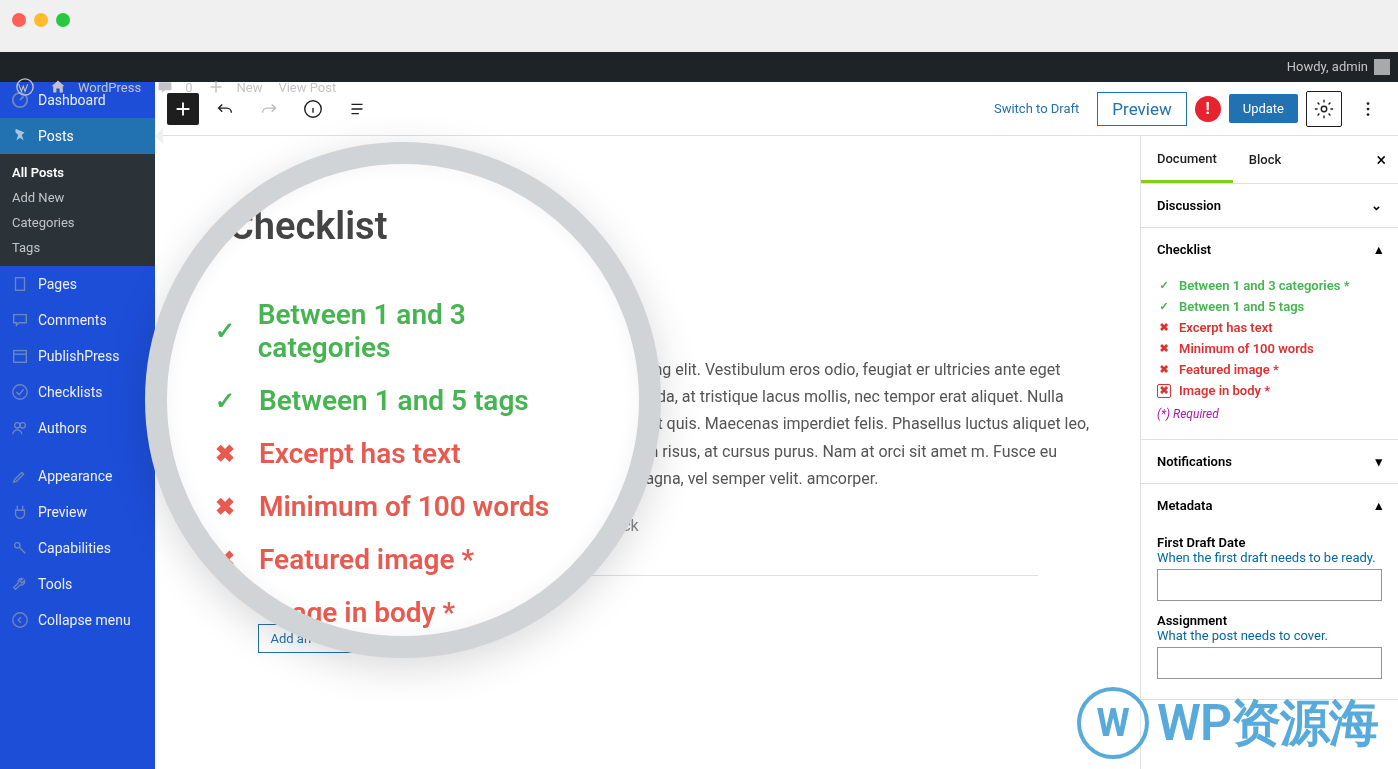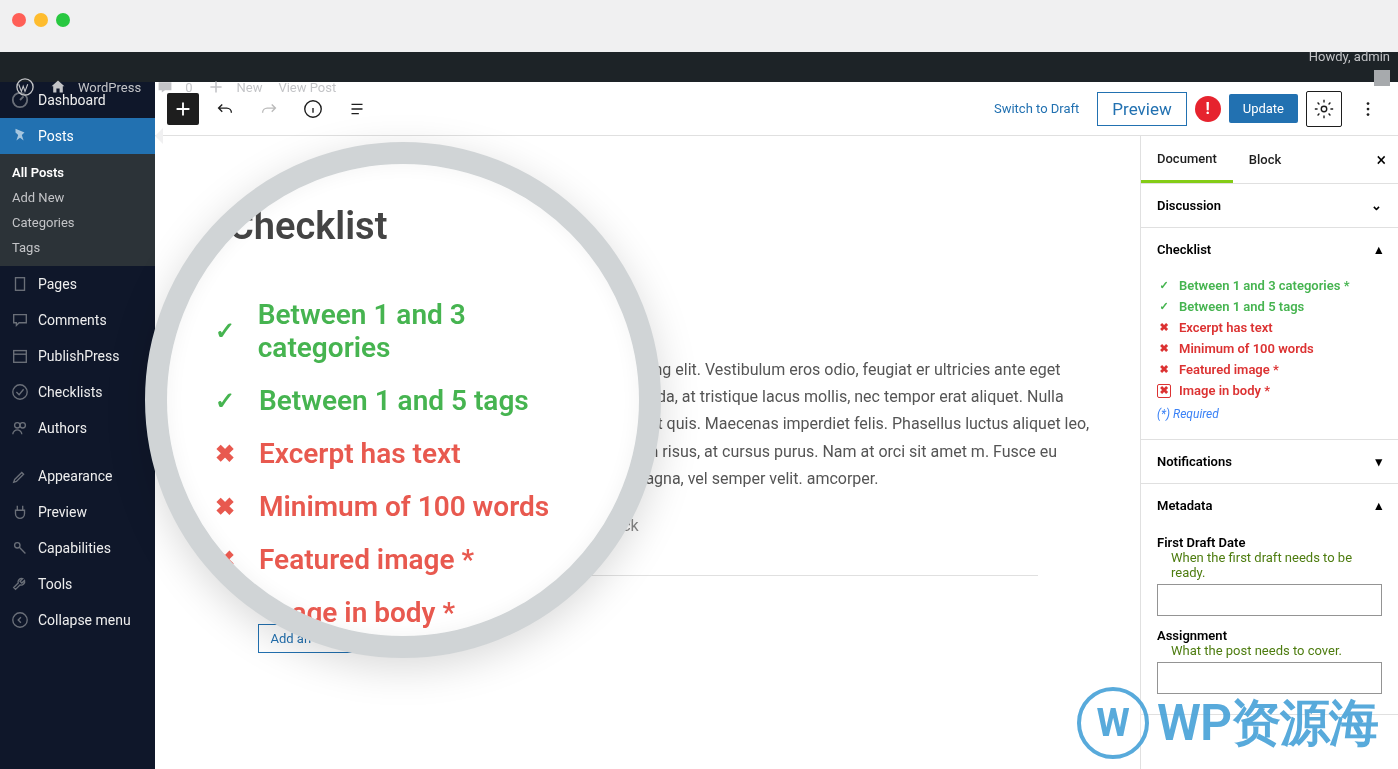--- a/index.html
+++ b/index.html
@@ -8,25 +8,25 @@
 
 .traffic-lights { position: absolute; top: 13px; left: 12px; display: flex; gap: 8px; z-index: 100; }
 .tl { width: 14px; height: 14px; border-radius: 50%; }
 .tl.red { background: #ff5f57; }
 .tl.yellow { background: #febc2e; }
 .tl.green { background: #28c840; }
 
 
 .adminbar { position: absolute; top: 52px; left: 0; right: 0; height: 30px; background: #1d2327; color: #c3c4c7; display: flex; align-items: center; padding: 0 8px; font-size: 13px; z-index: 90; }
 .ab-item { display: flex; align-items: center; gap: 12px; padding: 0 8px; color: #c3c4c7; cursor: pointer; margin-top: 40px; }
-.ab-right { margin-left: auto; display: flex; align-items: flex-end; gap: 6px; flex-direction: column; }
+.ab-right { margin-left: auto; display: flex; align-items: flex-start; gap: 6px; }
 .avatar { width: 16px; height: 16px; background: #a7aaad; }
 
 
-.sidebar { position: absolute; top: 82px; left: 0; bottom: 0; width: 155px; background: #0f172a; color: #c3c4c7; font-size: 14px; z-index: 80; }
+.sidebar { position: absolute; top: 82px; left: 0; bottom: 0; width: 155px; background: #1d4ed8; color: #c3c4c7; font-size: 14px; z-index: 80; }
 .sb-item { display: flex; align-items: center; gap: 8px; padding: 8px 10px; cursor: pointer; color: #eee; }
 .sb-item .ico { width: 20px; height: 20px; display: flex; align-items: center; justify-content: center; opacity: 0.6; }
 .sb-item.active { background: #2271b1; color: #fff; position: relative; }
 .sb-item.active::after { content: ""; position: absolute; right: -8px; top: 50%; transform: translateY(-50%); width: 0; height: 0; border: 8px solid transparent; border-right-color: #f0f0f1; }
 .sb-sub { background: #2c3338; padding: 6px 0; }
 .sb-sub .sub-item { padding: 5px 12px; font-size: 13px; color: #c3c4c7; cursor: pointer; }
 .sb-sub .sub-item.current { color: #fff; font-weight: 600; }
 
 
 .editor { position: absolute; top: 82px; left: 155px; right: 0; bottom: 0; background: #fff; }
@@ -47,23 +47,23 @@
 .tab.active { border-bottom: 3px solid #84cc16; }
 .tabs .close { margin-left: auto; padding: 0 12px; cursor: pointer; font-size: 18px; }
 .panel { border-bottom: 1px solid #e0e0e0; }
 .panel-header { display: flex; align-items: center; justify-content: space-between; padding: 14px 16px; font-weight: 600; cursor: pointer; }
 .panel-body { padding: 4px 16px 12px; }
 .check-row { display: flex; align-items: center; gap: 8px; padding: 3px 0; font-size: 13px; }
 .check-row.pass { color: #46b450; font-weight: 600; }
 .check-row.fail { color: #dc3232; font-weight: 600; }
 .check-row .mark { width: 14px; height: 14px; display: flex; align-items: center; justify-content: center; font-size: 11px; }
 .check-row.boxed .mark { border: 1px solid #dc3232; border-radius: 2px; padding: 1px; }
-.required-note { color: #3b82f6; font-style: italic; padding: 6px 0; font-size: 12px; }
+.required-note { color: #a21caf; font-style: italic; padding: 6px 0; font-size: 12px; }
 .field-label { font-weight: 600; margin-top: 4px; }
-.field-desc { color: #4d7c0f; margin-bottom: 4px; margin-left: 14px; }
+.field-desc { color: #0369a1; margin-bottom: 4px; }
 .field-input { width: 100%; border: 1px solid #949494; padding: 6px; margin-bottom: 8px; background: #fff; height: 32px; }
 
 
 .content { position: absolute; top: 54px; left: 0; right: 258px; bottom: 0; padding: 50px 40px; overflow: hidden; }
 .body-text { color: #555; font-size: 16px; line-height: 1.7; max-width: 780px; margin: 0 auto; }
 .type-hint { color: #888; margin: 24px auto; max-width: 780px; }
 .ed-comments { border-top: 1px solid #e0e0e0; margin-top: 40px; padding-top: 18px; max-width: 780px; margin-left: auto; margin-right: auto; }
 .ed-comments h3 { font-size: 14px; font-weight: 600; margin-bottom: 14px; }
 .add-comment { border: 1px solid #2271b1; color: #2271b1; padding: 6px 12px; font-size: 13px; cursor: pointer; display: inline-block; }
 

